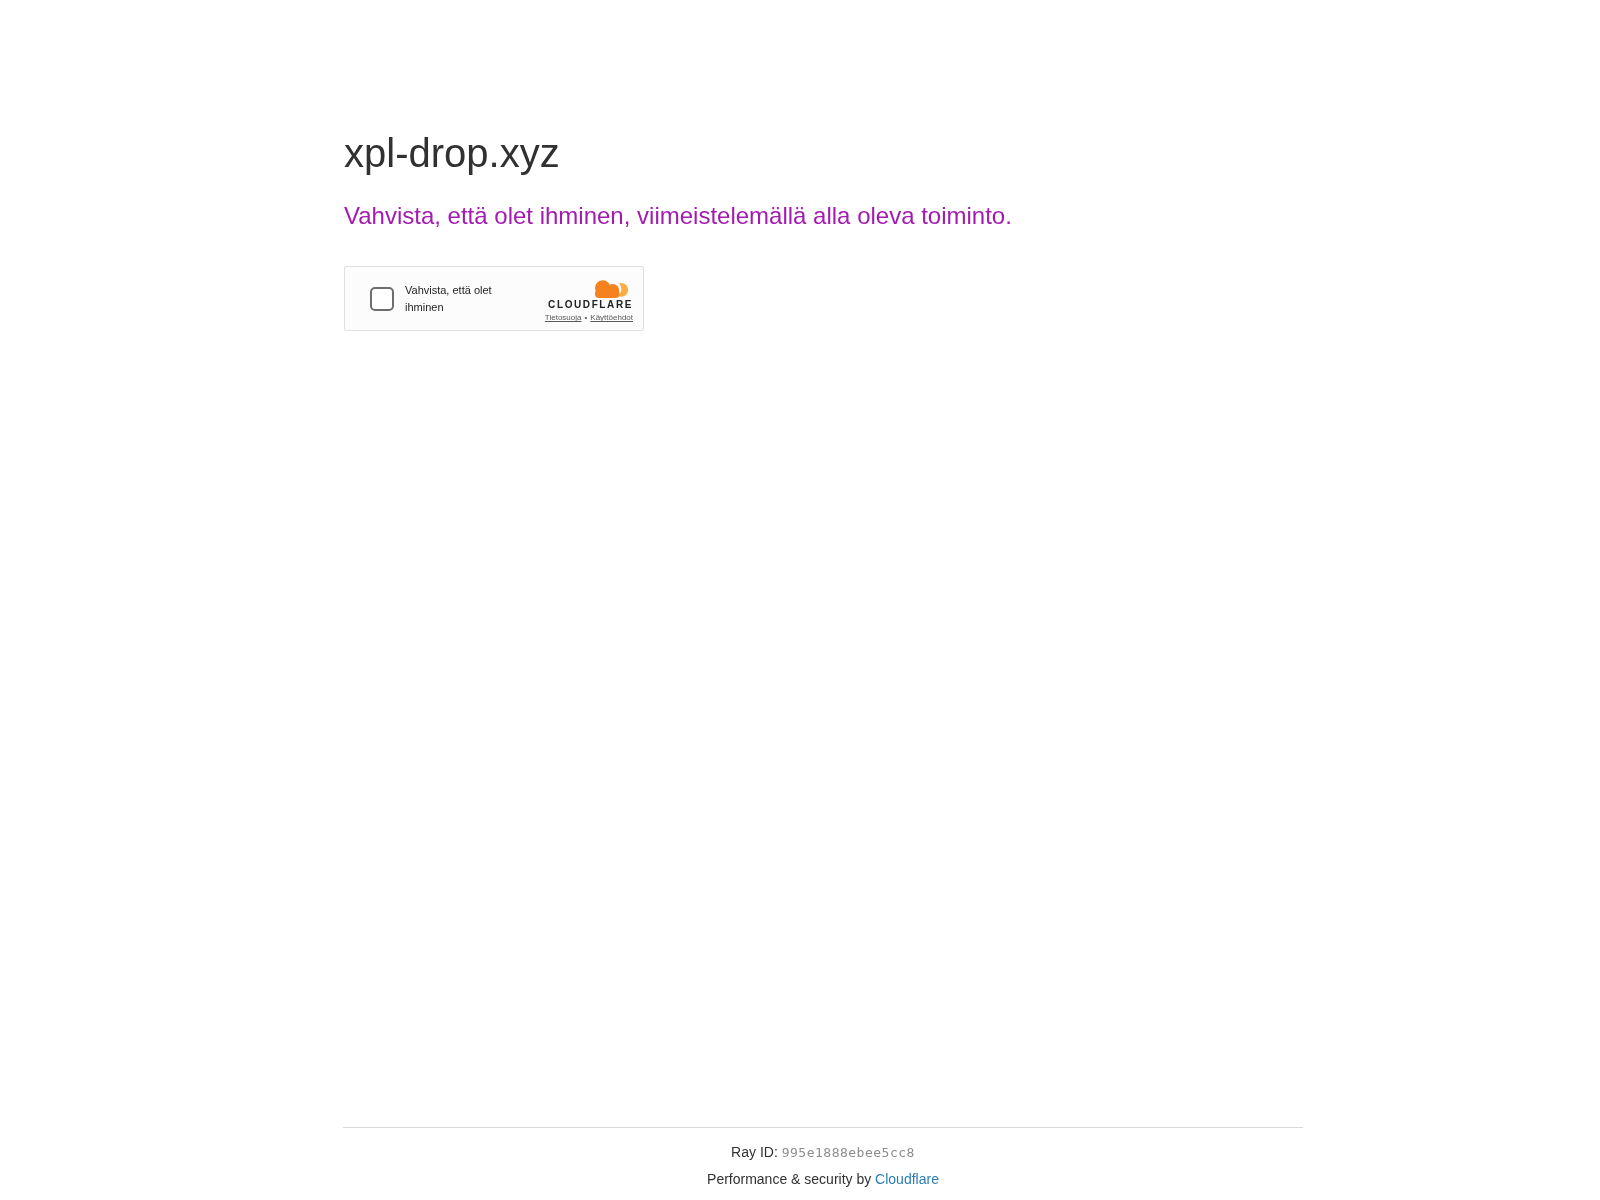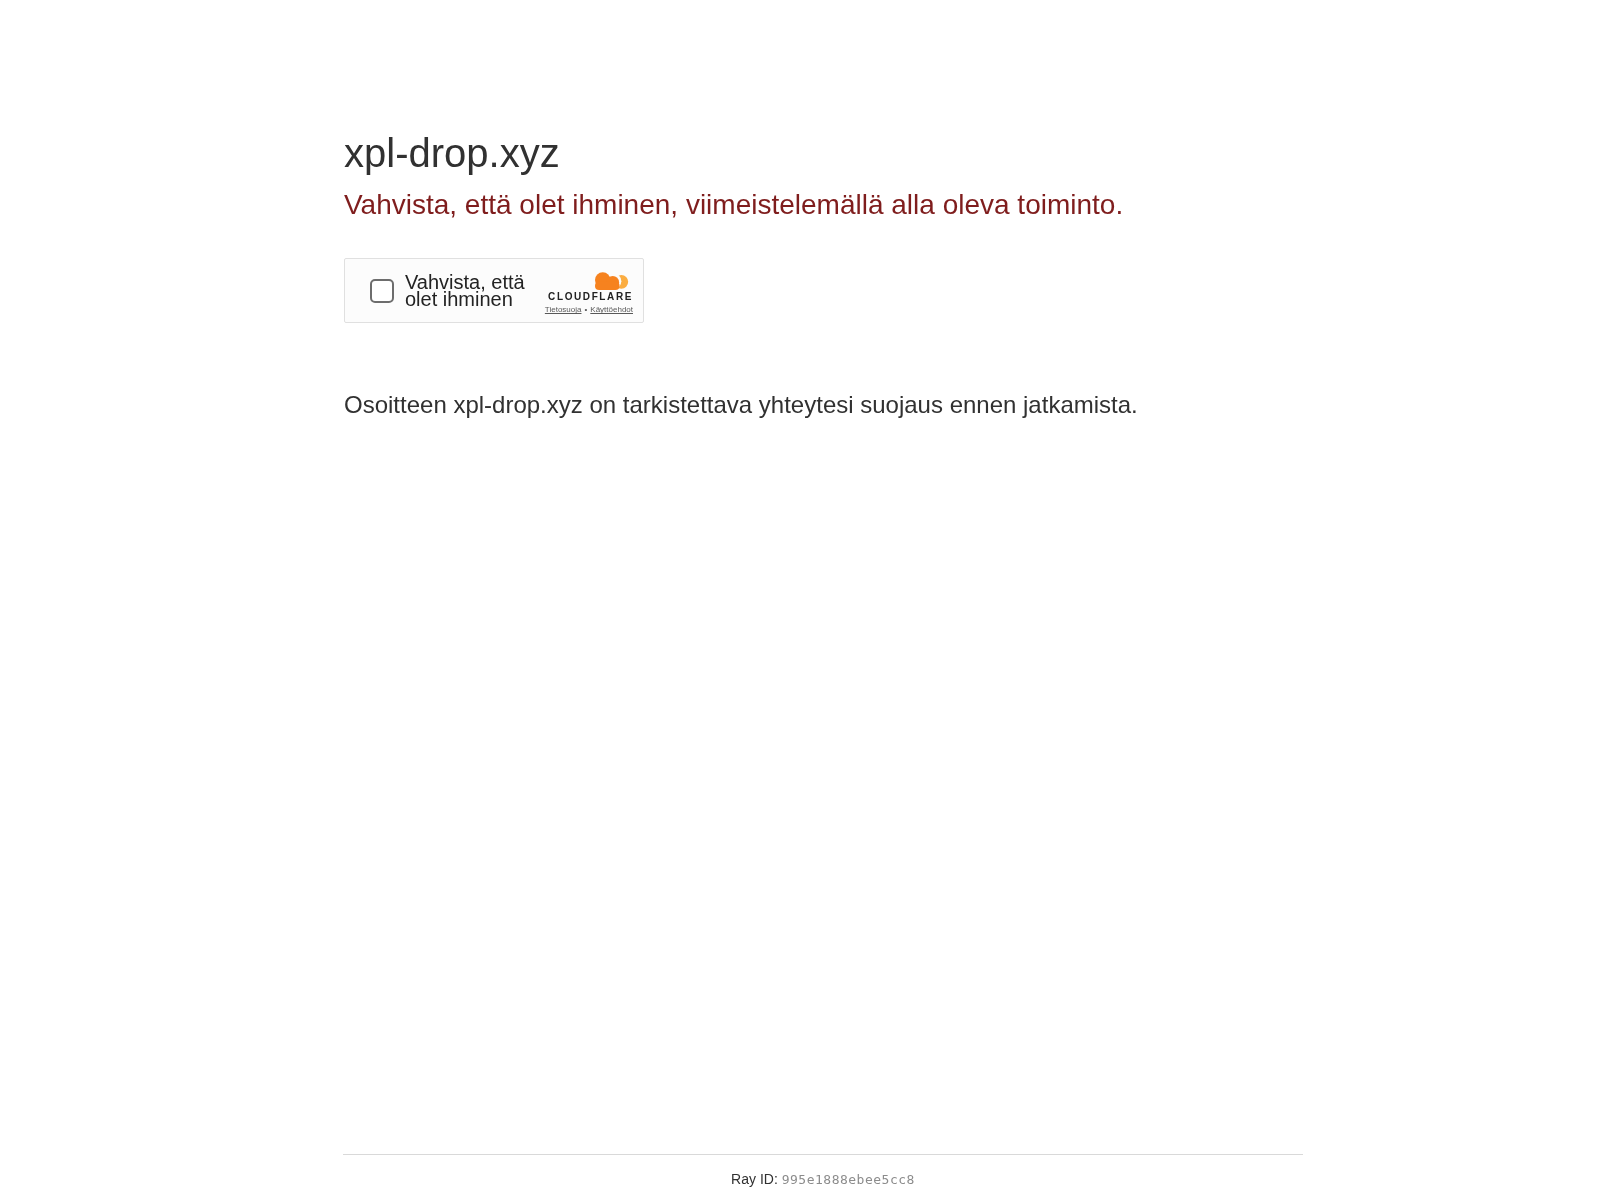--- a/index.html
+++ b/index.html
@@ -23,25 +23,25 @@
   main.container { padding-top: 130px; flex: 1 0 auto; }
 
   h1.page-title {
     margin: 0;
     font-size: 40px;
     line-height: 1.15;
     font-weight: 400;
     color: #313131;
   }
   h2.page-subtitle {
-    margin: 11px 0 0;
-    font-size: 28px;
+    margin: 24px 0 0;
+    font-size: 24px;
     line-height: 1.3;
     font-weight: 400;
-    color: #7f1d1d;
+    color: #a21caf;
   }
 
   
   .widget {
     margin-top: 35px;
     width: 300px;
     height: 65px;
     border: 1px solid #e0e0e0;
     border-radius: 2px;
     background: #fcfcfc;
@@ -57,21 +57,21 @@
     height: 24px;
     border: 2px solid #6d6d6d;
     border-radius: 5px;
     background: #ffffff;
     cursor: pointer;
     display: inline-block;
   }
   .checkbox-label {
     margin-left: 11px;
     width: 122px;
-    font-size: 20px;
+    font-size: 11px;
     line-height: 17px;
     color: #232323;
   }
   .brand {
     display: flex;
     flex-direction: column;
     align-items: flex-end;
     padding-top: 3px;
   }
   .cloud-svg { width: 44px; height: 20px; margin-right: 1px; display: block; }
@@ -147,23 +147,26 @@
           <rect x="5.5" y="13" width="27" height="9" rx="4.5"></rect>
         </g>
       </svg>
       <div class="wordmark">CLOUDFLARE</div>
       <div class="brand-links">
         <a href="#">Tietosuoja</a><span class="bullet">•</span><a href="#">Käyttöehdot</a>
       </div>
     </div>
   </div>
 
-  <p class="body-text">Osoitteen xpl-drop.xyz on tarkistettava yhteytesi suojaus ennen jatkamista.</p>
 </main>
 
 <footer>
   <div class="container footer-inner">
     <div class="ray-id">
       <span>Ray ID:</span>
       <code>995e1888ebee5cc8</code>
     </div>
+    <div class="perf">
+      <span>Performance &amp; security by</span>
+      <a href="#">Cloudflare</a>
+    </div>
   </div>
 </footer>
 
 </body></html>

